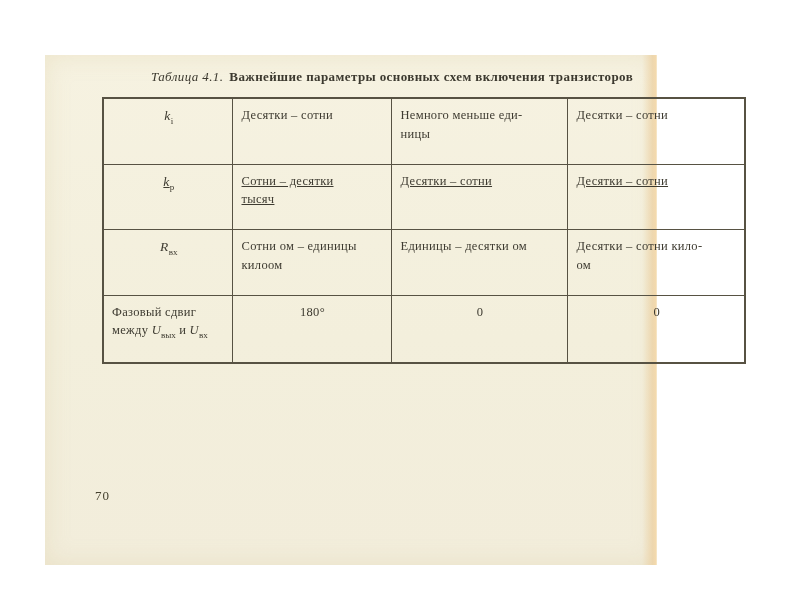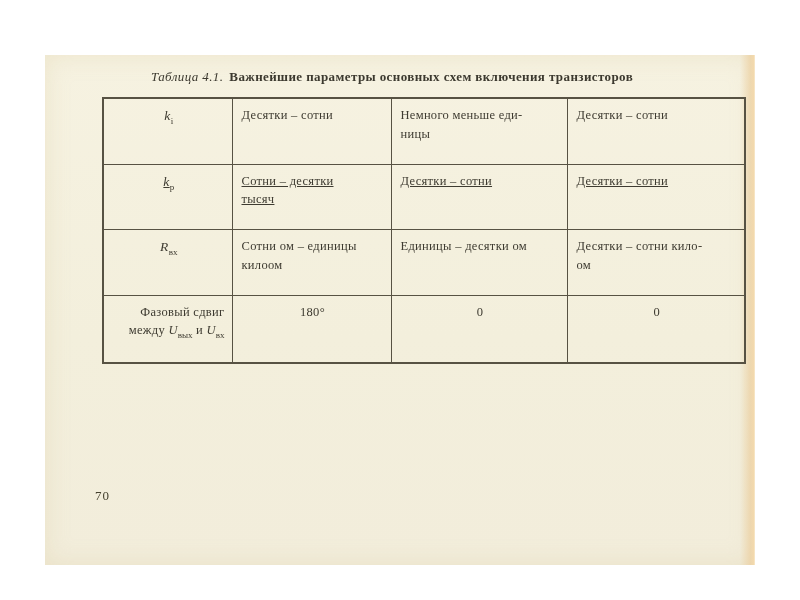--- a/index.html
+++ b/index.html
@@ -2,21 +2,21 @@
 <html><head>
 <meta charset="utf-8">
 <style>
   html,body{margin:0;padding:0;}
   body{
     width:800px;height:600px;position:relative;
     background:#ffffff;overflow:hidden;
     font-family:"Liberation Serif", serif;
   }
   .scan-page{
-    position:absolute;left:45px;top:55px;width:710px;height:510px;
+    position:absolute;left:45px;top:55px;width:612px;height:510px;
     background:linear-gradient(180deg,#f6f2e1 0%,#f3efdc 55%,#f2eddb 100%);
     box-shadow:inset 0 0 25px rgba(210,190,140,0.25);
   }
   .page-edge{
     position:absolute;right:0;top:0;bottom:0;width:15px;
     background:linear-gradient(90deg, rgba(238,207,158,0) 0%, rgba(236,205,155,0.65) 70%, #f3d9ad 92%, #f8ecd2 100%);
   }
   .doc-title{
     position:absolute;left:106px;top:14px;width:560px;
     font-size:13px;color:#3c392f;letter-spacing:0.4px;white-space:nowrap;
@@ -48,21 +48,21 @@
     font-size:12.5px;letter-spacing:0.6px;
   }
   td.param{
     text-align:center;font-style:italic;font-size:13.5px;white-space:normal;
   }
   td.param sub, .sym sub{font-size:9px;font-style:normal;letter-spacing:0;}
   td.center{text-align:center;}
   tr.r1{height:54px;}  tr.r2{height:50px;}  tr.r3{height:54px;text-decoration:underline;}
   tr.r4{height:51px;}  tr.r5{height:52px;}  tr.r6{height:61px;}
   td.phase-label{
-    font-style:normal;text-align:right;font-size:12.5px;white-space:normal;
+    font-style:normal;text-align:left;font-size:12.5px;white-space:normal;
     padding-left:8px;
     margin-top:28px;
   }
   .sym{font-style:italic;}
   .page-number{
     position:absolute;left:50px;top:433px;
     font-size:13px;color:#45412f;letter-spacing:1px;
   }
 </style>
 </head>

